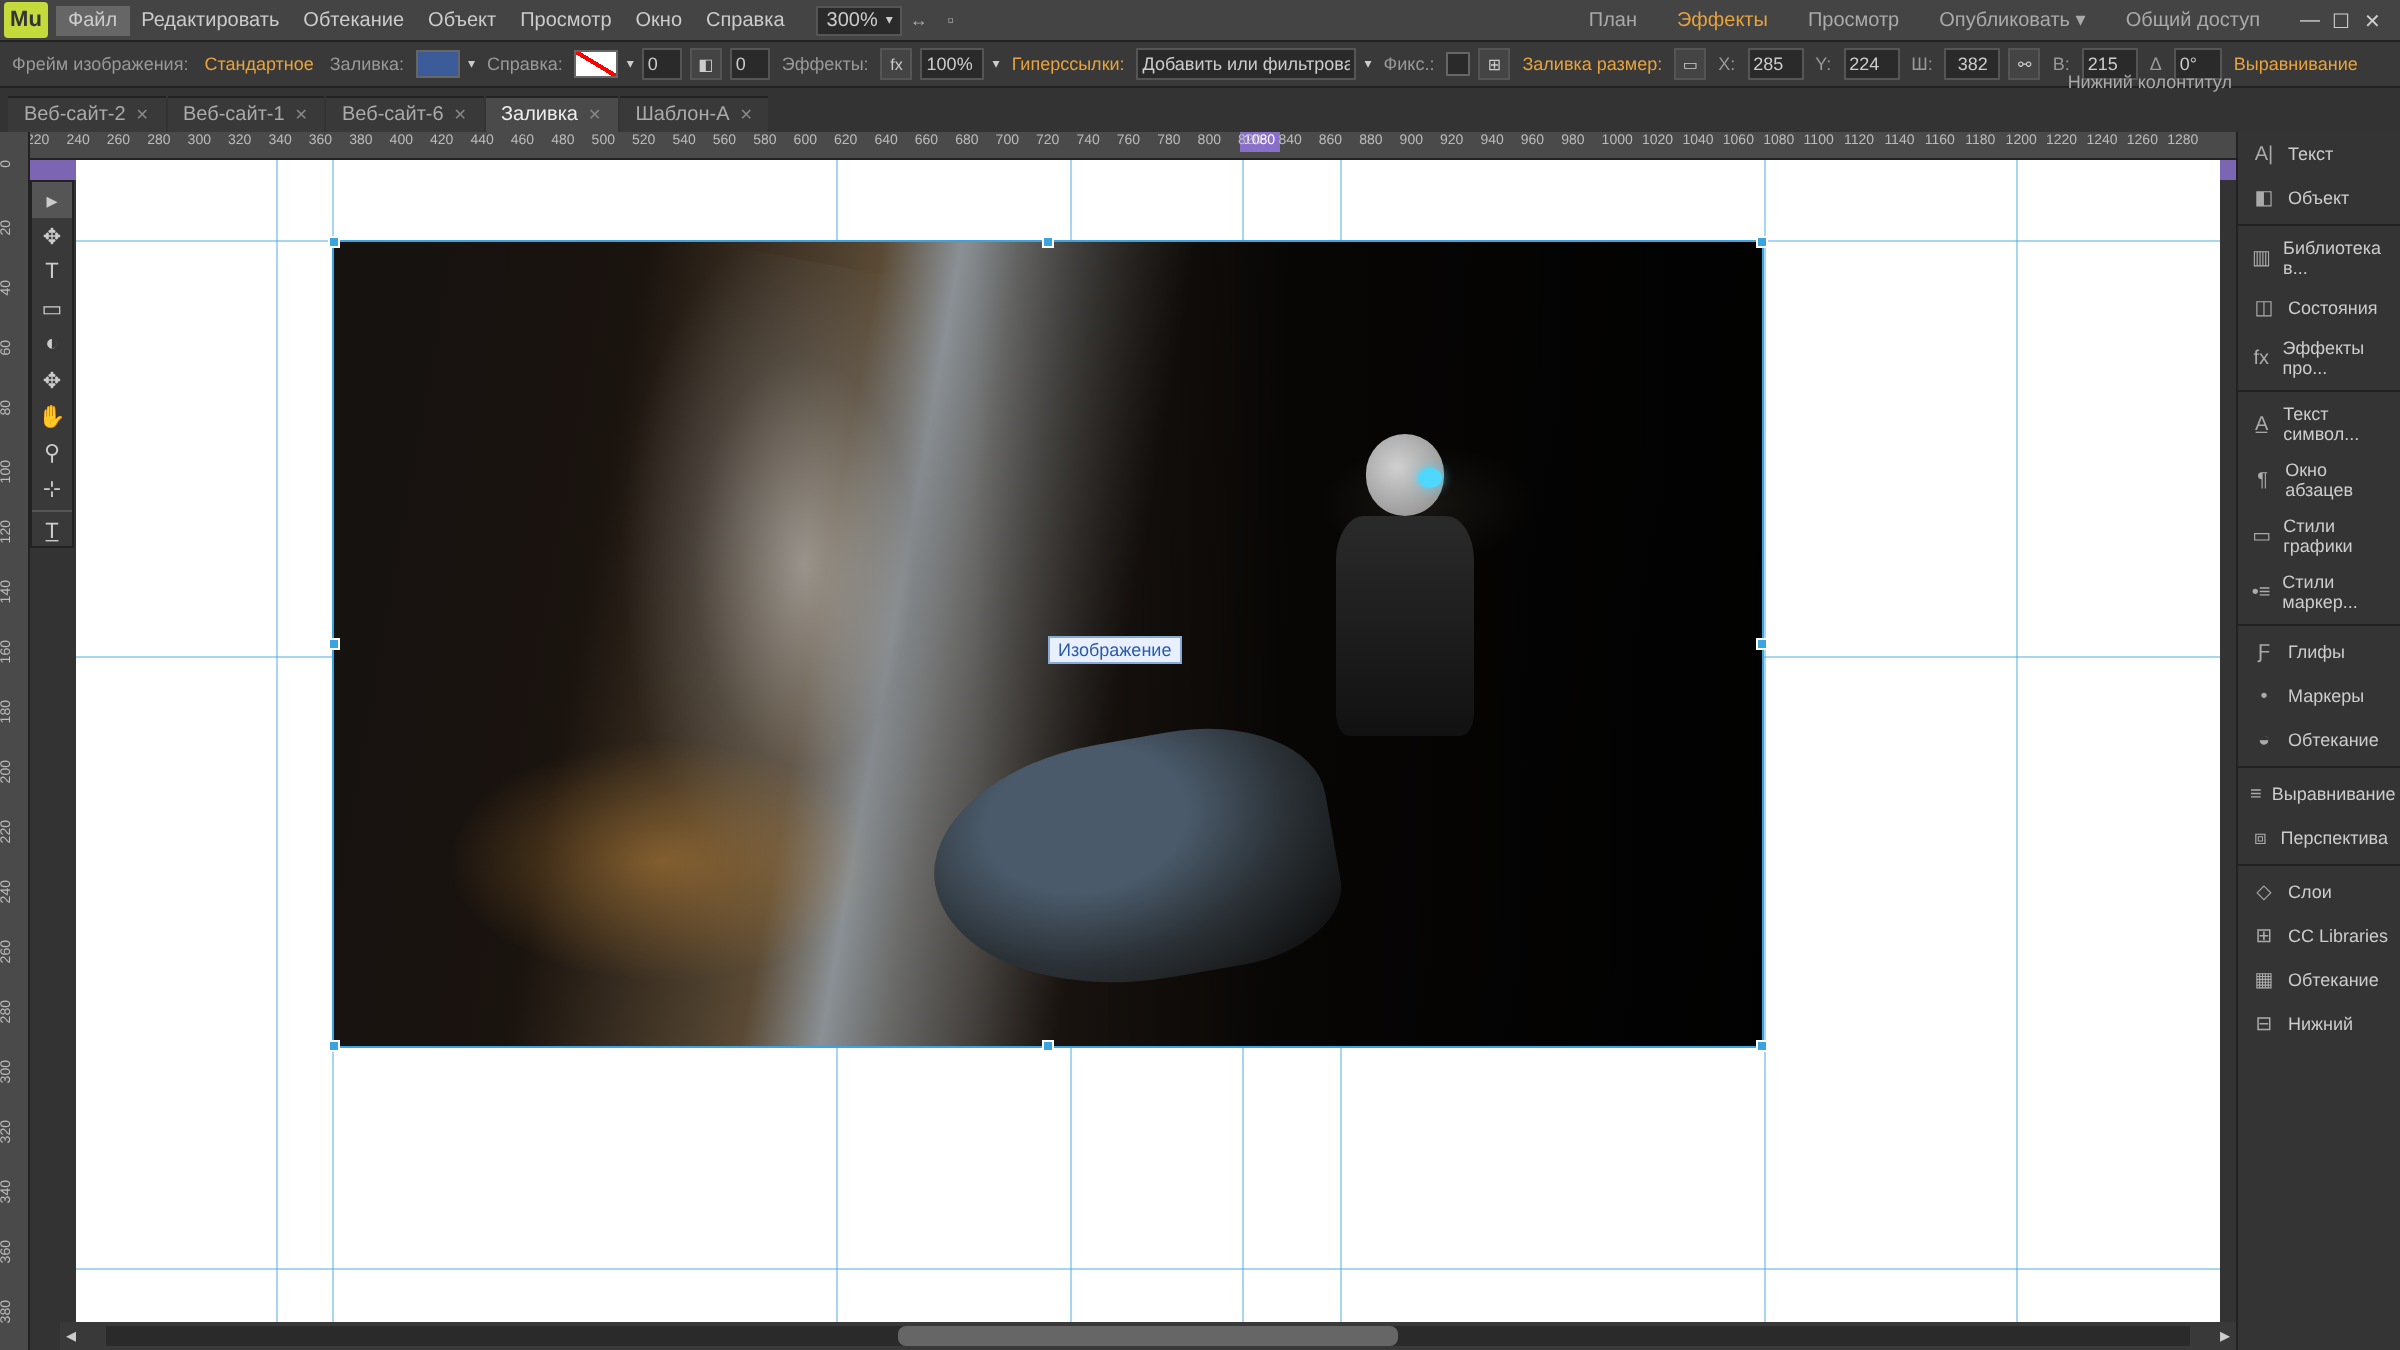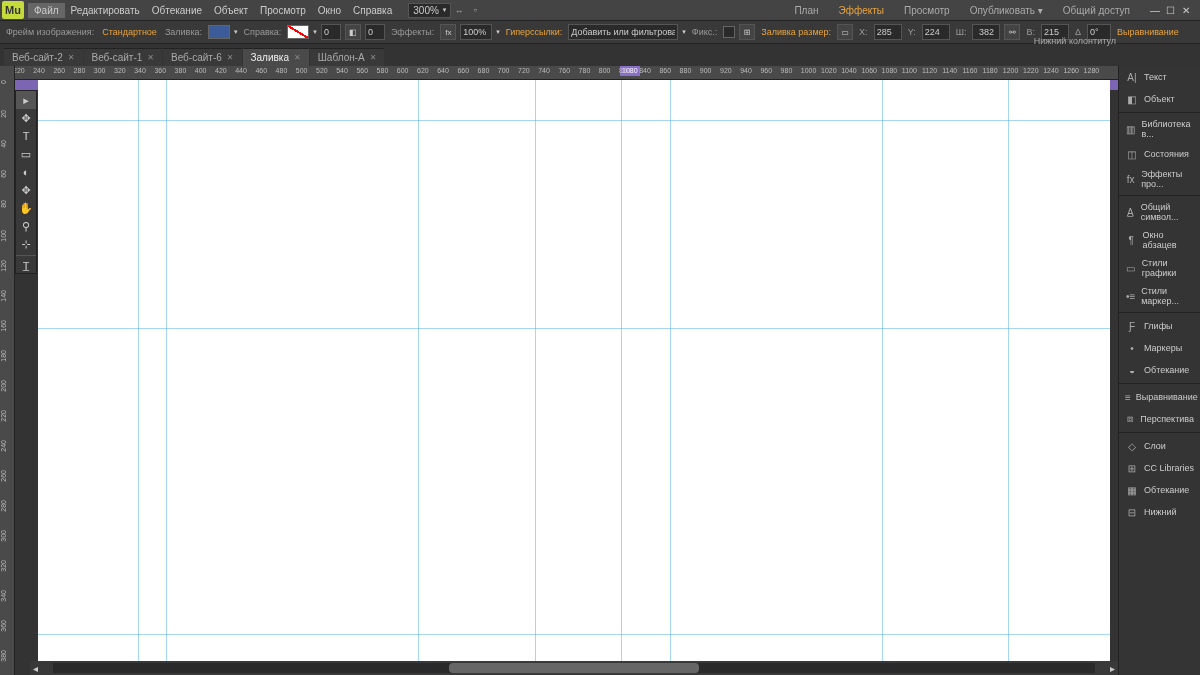--- a/index.html
+++ b/index.html
@@ -258,20 +258,42 @@
 
         <div class="guide-v" style="left:100px"></div>
         <div class="guide-v" style="left:128px"></div>
         <div class="guide-v" style="left:380px"></div>
         <div class="guide-v" style="left:497px"></div>
         <div class="guide-v" style="left:583px"></div>
         <div class="guide-v" style="left:632px"></div>
         <div class="guide-v" style="left:844px"></div>
         <div class="guide-v" style="left:970px"></div>
 
+        <div class="img-frame" style="left:128px;top:40px;width:716px;height:404px">
+          <div class="img-content">
+            <div class="brick-edge"></div>
+            <div class="lamp-glow"></div>
+            <div class="dark-overlay"></div>
+            <div class="floor-glow"></div>
+            <div class="soldier">
+                <div class="head"></div>
+                <div class="torso"></div>
+              </div>
+            <div class="body1"></div>
+          </div>
+          <div class="handle" style="left:0;top:0"></div>
+            <div class="handle" style="left:50%;top:0"></div>
+            <div class="handle" style="left:100%;top:0"></div>
+          <div class="handle" style="left:0;top:50%"></div>
+            <div class="handle" style="left:100%;top:50%"></div>
+          <div class="handle" style="left:0;top:100%"></div>
+            <div class="handle" style="left:50%;top:100%"></div>
+            <div class="handle" style="left:100%;top:100%"></div>
+          <div class="tooltip">Изображение</div>
+        </div>
       </div>
     </div>
     <div class="hscroll">
       <span style="padding:0 3px">◂</span>
       <div class="hscroll-track">
           <div class="hscroll-thumb"></div>
         </div>
       <span style="padding:0 3px">▸</span>
     </div>
   </div>
@@ -308,21 +330,21 @@
       <span class="panel-icon">◫</span>
       <span>Состояния</span>
     </div>
     <div class="panel-item">
       <span class="panel-icon">fx</span>
       <span>Эффекты про...</span>
     </div>
     <div class="panel-line"></div>
     <div class="panel-item">
       <span class="panel-icon">A̲</span>
-      <span>Общий символ...</span>
+      <span>Текст символ...</span>
     </div>
     <div class="panel-item">
       <span class="panel-icon">¶</span>
       <span>Окно абзацев</span>
     </div>
     <div class="panel-item">
       <span class="panel-icon">▭</span>
       <span>Стили графики</span>
     </div>
     <div class="panel-item">

